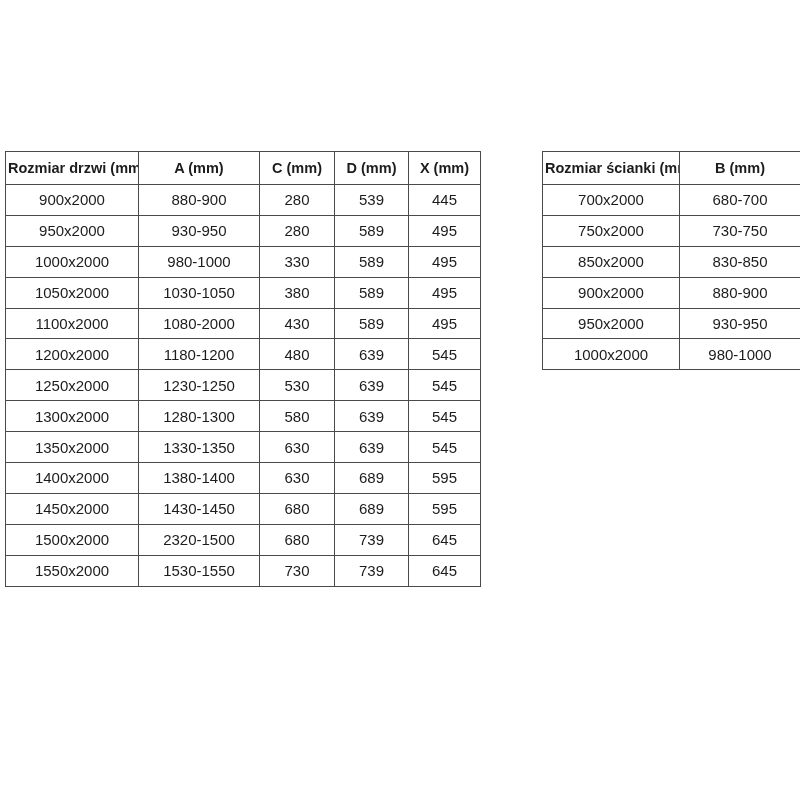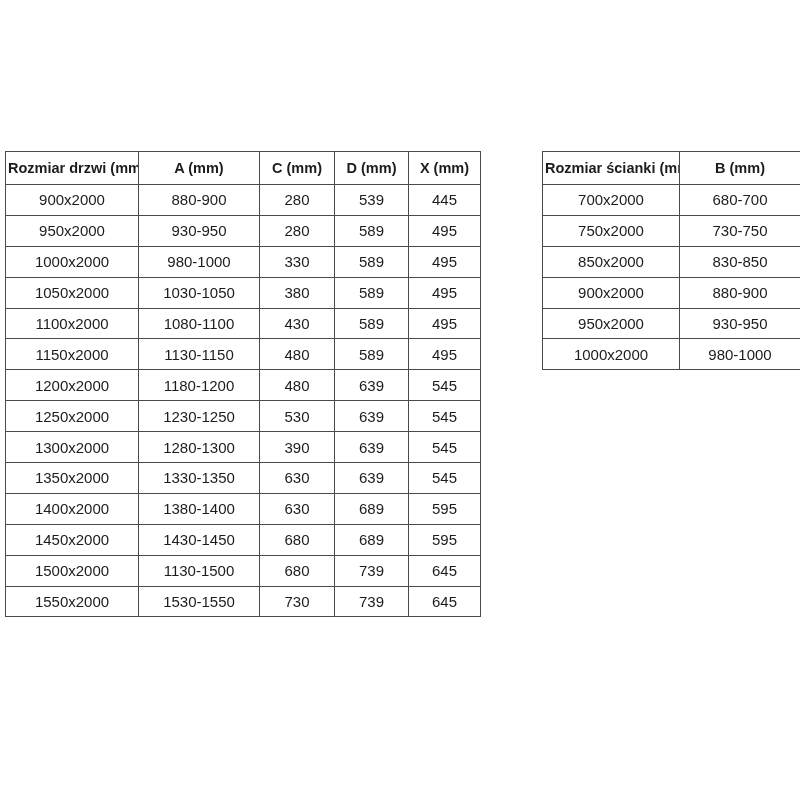--- a/index.html
+++ b/index.html
@@ -106,50 +106,43 @@
         </tr>
         <tr>
           <td>1050x2000</td>
           <td>1030-1050</td>
           <td>380</td>
           <td>589</td>
           <td>495</td>
         </tr>
         <tr>
           <td>1100x2000</td>
-          <td>1080-1100</td>
+          <td>1080-2000</td>
           <td>430</td>
-          <td>589</td>
-          <td>495</td>
-        </tr>
-        <tr>
-          <td>1150x2000</td>
-          <td>1130-1150</td>
-          <td>480</td>
           <td>589</td>
           <td>495</td>
         </tr>
         <tr>
           <td>1200x2000</td>
           <td>1180-1200</td>
           <td>480</td>
           <td>639</td>
           <td>545</td>
         </tr>
         <tr>
           <td>1250x2000</td>
           <td>1230-1250</td>
           <td>530</td>
           <td>639</td>
           <td>545</td>
         </tr>
         <tr>
           <td>1300x2000</td>
           <td>1280-1300</td>
-          <td>390</td>
+          <td>580</td>
           <td>639</td>
           <td>545</td>
         </tr>
         <tr>
           <td>1350x2000</td>
           <td>1330-1350</td>
           <td>630</td>
           <td>639</td>
           <td>545</td>
         </tr>
@@ -162,21 +155,21 @@
         </tr>
         <tr>
           <td>1450x2000</td>
           <td>1430-1450</td>
           <td>680</td>
           <td>689</td>
           <td>595</td>
         </tr>
         <tr>
           <td>1500x2000</td>
-          <td>1130-1500</td>
+          <td>2320-1500</td>
           <td>680</td>
           <td>739</td>
           <td>645</td>
         </tr>
         <tr>
           <td>1550x2000</td>
           <td>1530-1550</td>
           <td>730</td>
           <td>739</td>
           <td>645</td>

